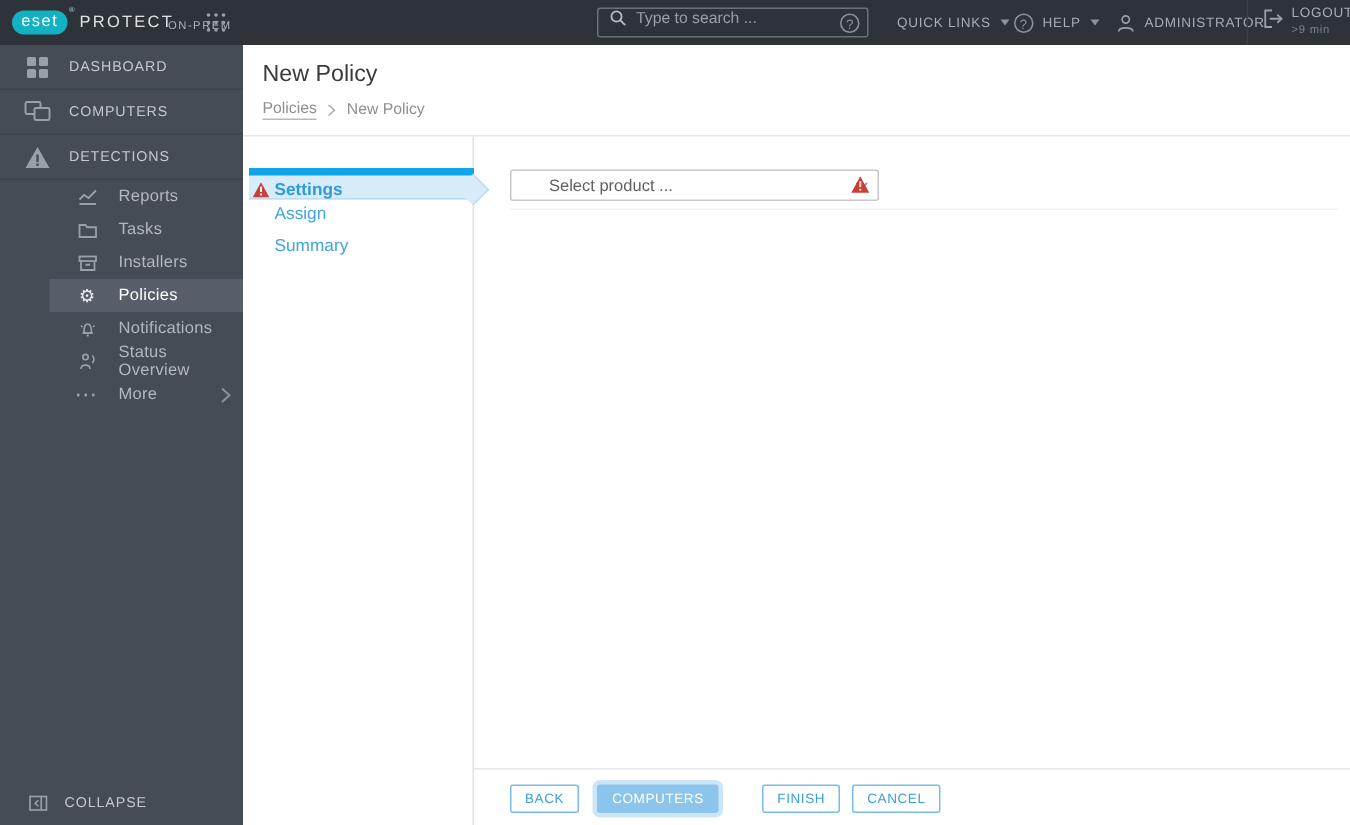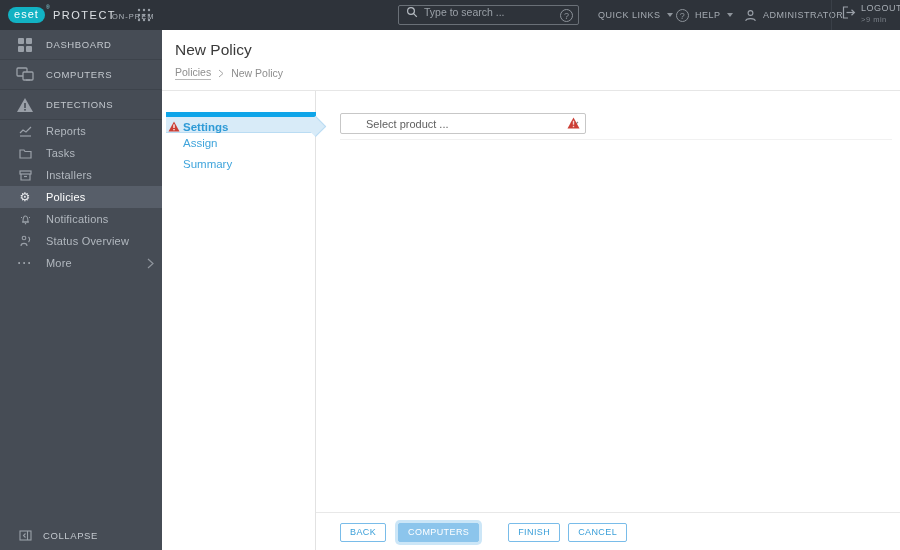--- a/index.html
+++ b/index.html
@@ -40,21 +40,21 @@
   #logoutmenu .lo-texts { display:flex; flex-direction:column; margin-left:5px; }
   .logout-label { font-size:9px; color:#a6acb3; letter-spacing:0.5px; }
   .logout-timer { font-size:7.5px; color:#7c828a; margin-top:2px; }
 
   
   #sidebar { position:absolute; left:0; top:30px; width:162px; height:520px; background:#464c55; z-index:5; }
   .nav-primary .nav-row { height:30px; display:flex; align-items:center; border-bottom:1px solid #3d434b; }
   .nav-row { position:relative; cursor:pointer; }
   .nav-icon { position:absolute; left:13px; width:24px; display:flex; justify-content:center; }
   .nav-label { position:absolute; left:46px; font-size:9.5px; color:#c3c8ce; letter-spacing:0.6px; }
-  .nav-secondary { margin-top:0; }
+  .nav-secondary { margin-top:0;padding-left:33px; }
   .nav-secondary .nav-row { height:22px; display:flex; align-items:center; }
   .nav-secondary .nav-label { font-size:11px; color:#b2b8bf; letter-spacing:0.2px; }
   .nav-row.active { background:#575e69; }
   .nav-row.active .nav-label { color:#fff; }
   .gear-glyph::before { content:"\2699"; font-size:12px; color:#9aa0a8; }
   .nav-row.active .gear-glyph::before { color:#e9ebee; }
   .more-glyph::before { content:"\00B7\00B7\00B7"; font-size:12px; font-weight:bold; color:#9aa0a8; letter-spacing:1px; }
   .chev-right { position:absolute; right:8px; }
   #collapse { position:absolute; left:0; bottom:2px; width:162px; height:26px; display:flex; align-items:center; cursor:pointer; }
   #collapse .nav-icon { left:17px; width:16px; }

